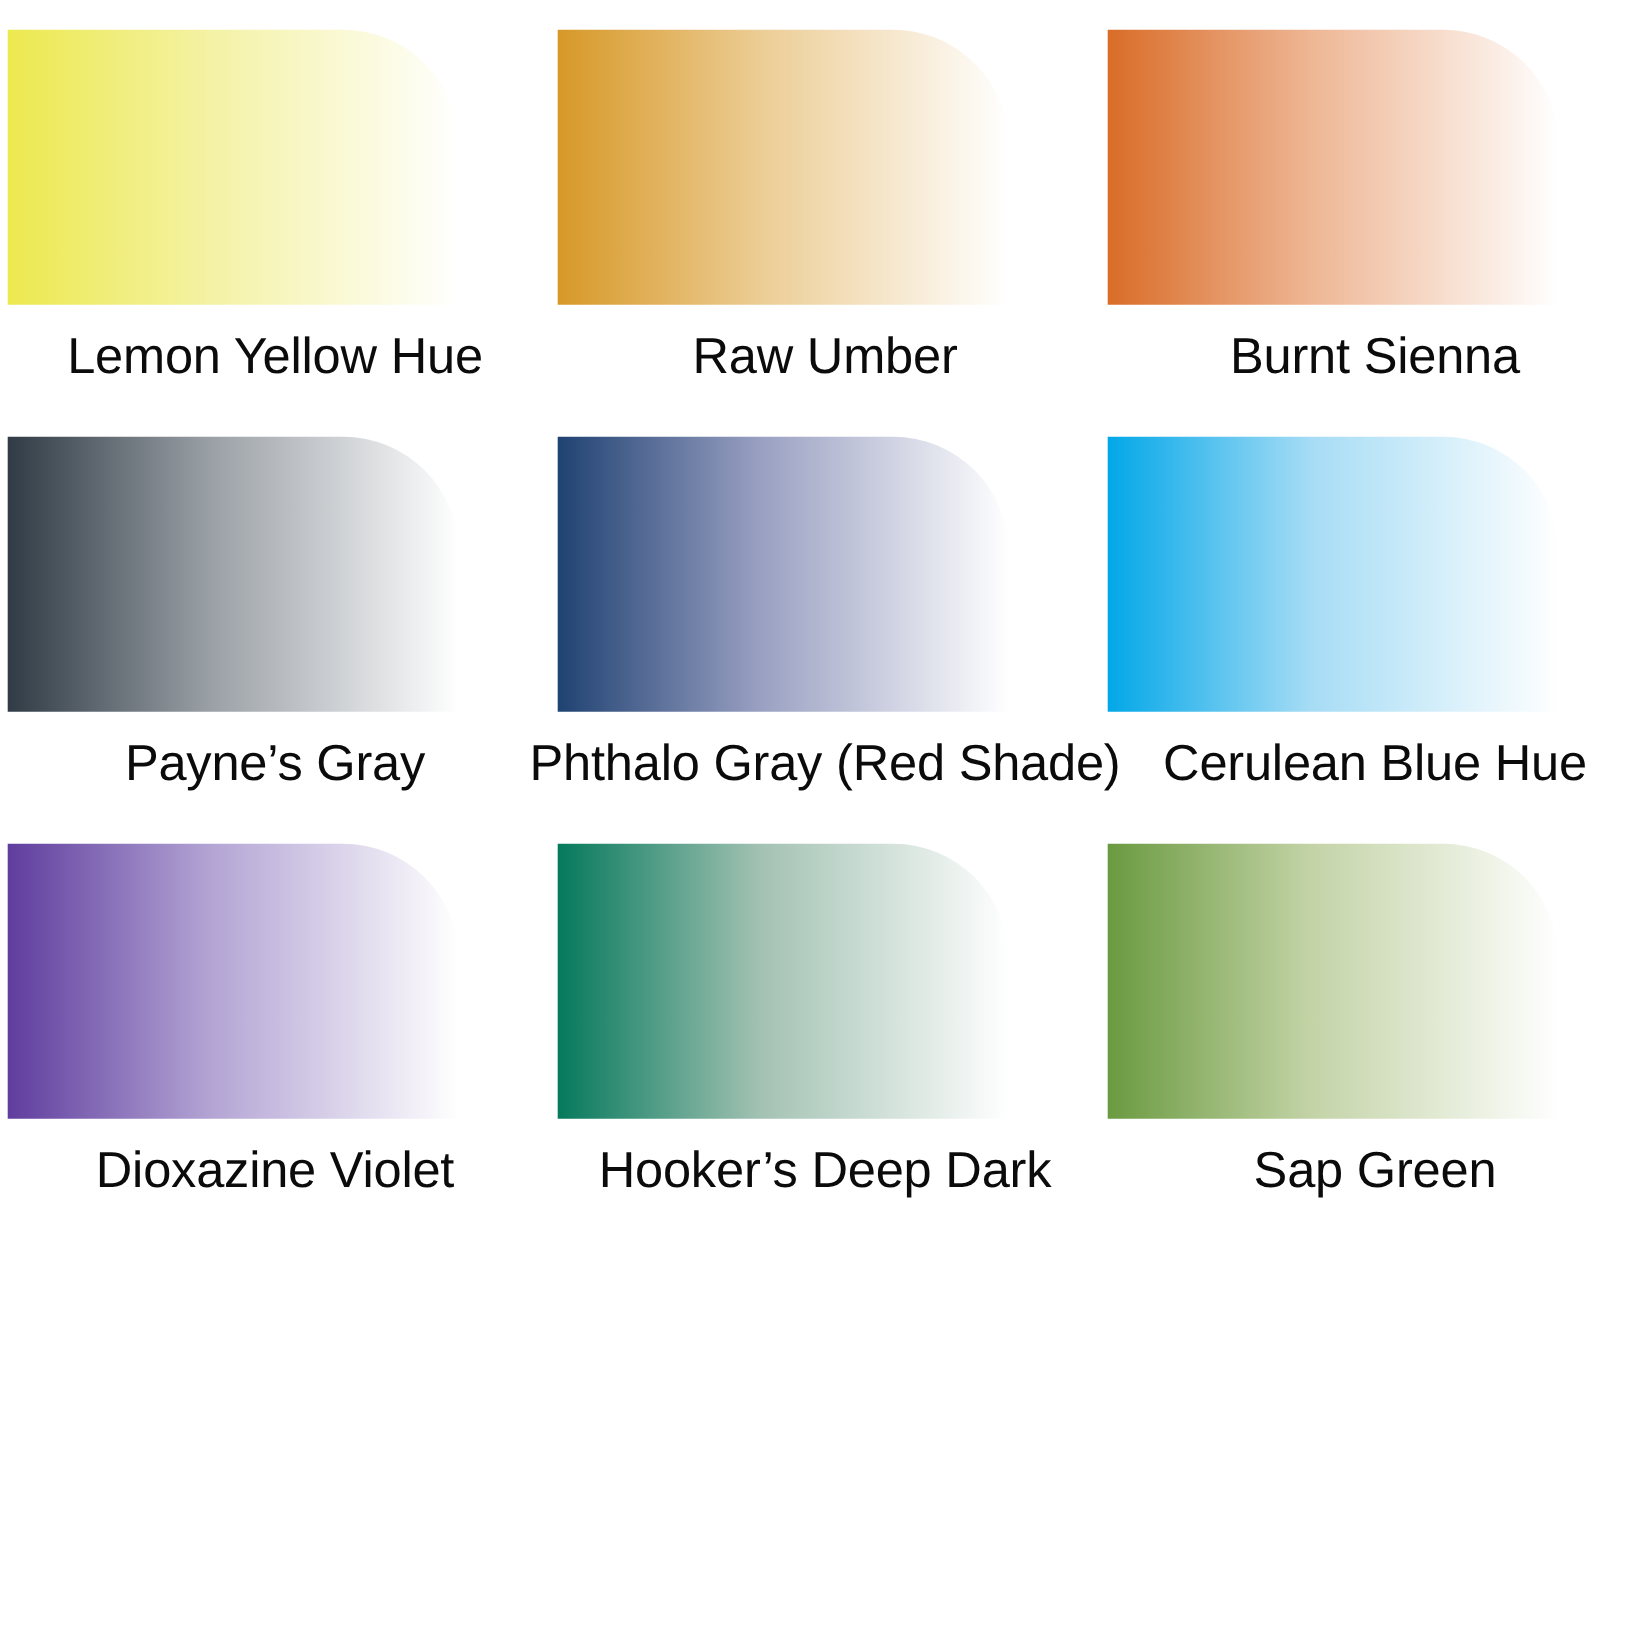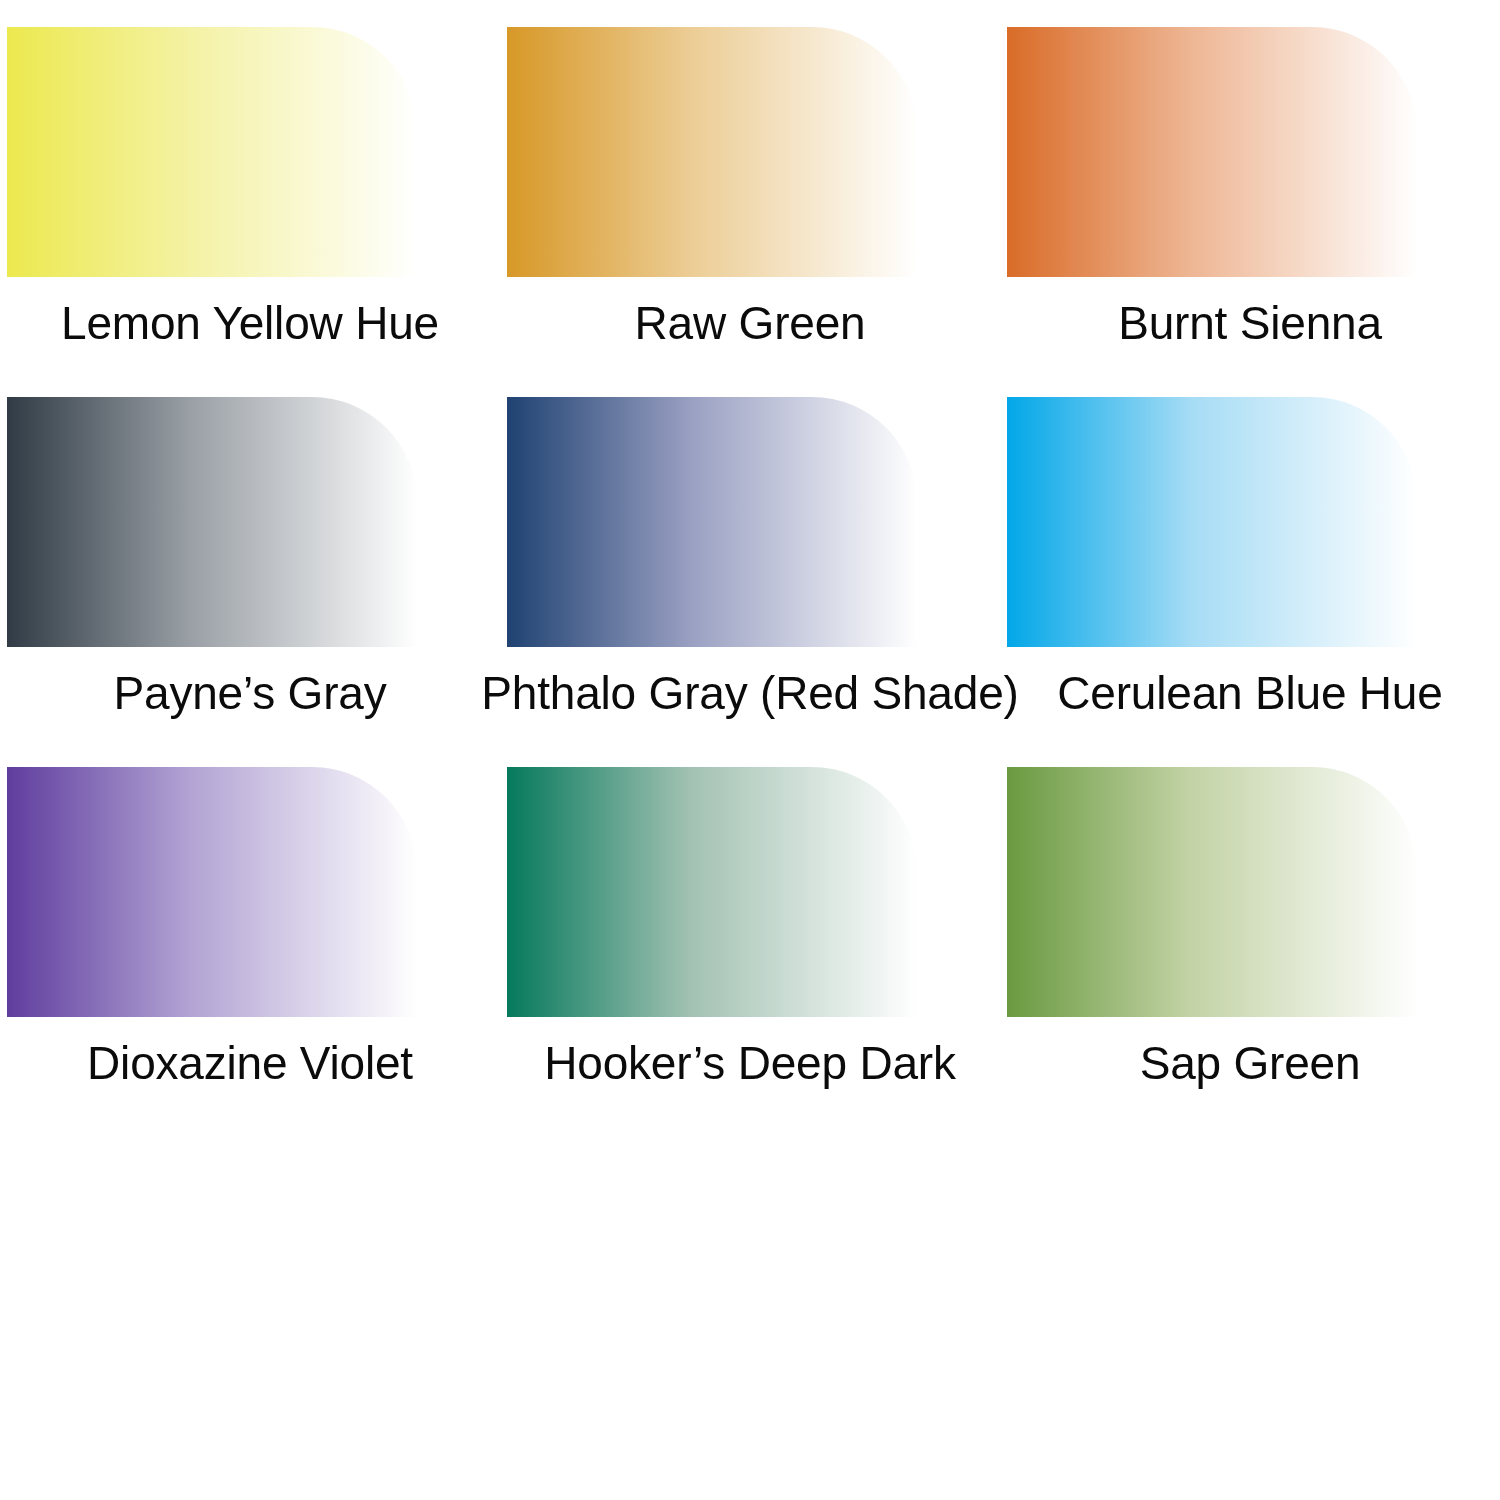--- a/index.html
+++ b/index.html
@@ -57,21 +57,21 @@
 </head>
 <body>
 
 <div id="palette-grid">
     <div class="swatch-cell">
       <div class="swatch-chip" style="background: linear-gradient(to right, rgb(236, 233, 79) 0%, rgb(244, 242, 164) 45%, rgb(255, 255, 255) 100%);"></div>
       <div class="swatch-label">Lemon Yellow Hue</div>
     </div>
     <div class="swatch-cell">
       <div class="swatch-chip" style="background: linear-gradient(to right, rgb(215, 152, 39) 0%, rgb(236, 205, 149) 45%, rgb(255, 255, 255) 100%);"></div>
-      <div class="swatch-label">Raw Green</div>
+      <div class="swatch-label">Raw Umber</div>
     </div>
     <div class="swatch-cell">
       <div class="swatch-chip" style="background: linear-gradient(to right, rgb(217, 108, 40) 0%, rgb(238, 182, 148) 45%, rgb(255, 255, 255) 100%);"></div>
       <div class="swatch-label">Burnt Sienna</div>
     </div>
     <div class="swatch-cell">
       <div class="swatch-chip" style="background: linear-gradient(to right, rgb(48, 59, 69) 0%, rgb(154, 160, 166) 45%, rgb(255, 255, 255) 100%);"></div>
       <div class="swatch-label">Payne’s Gray</div>
     </div>
     <div class="swatch-cell">

